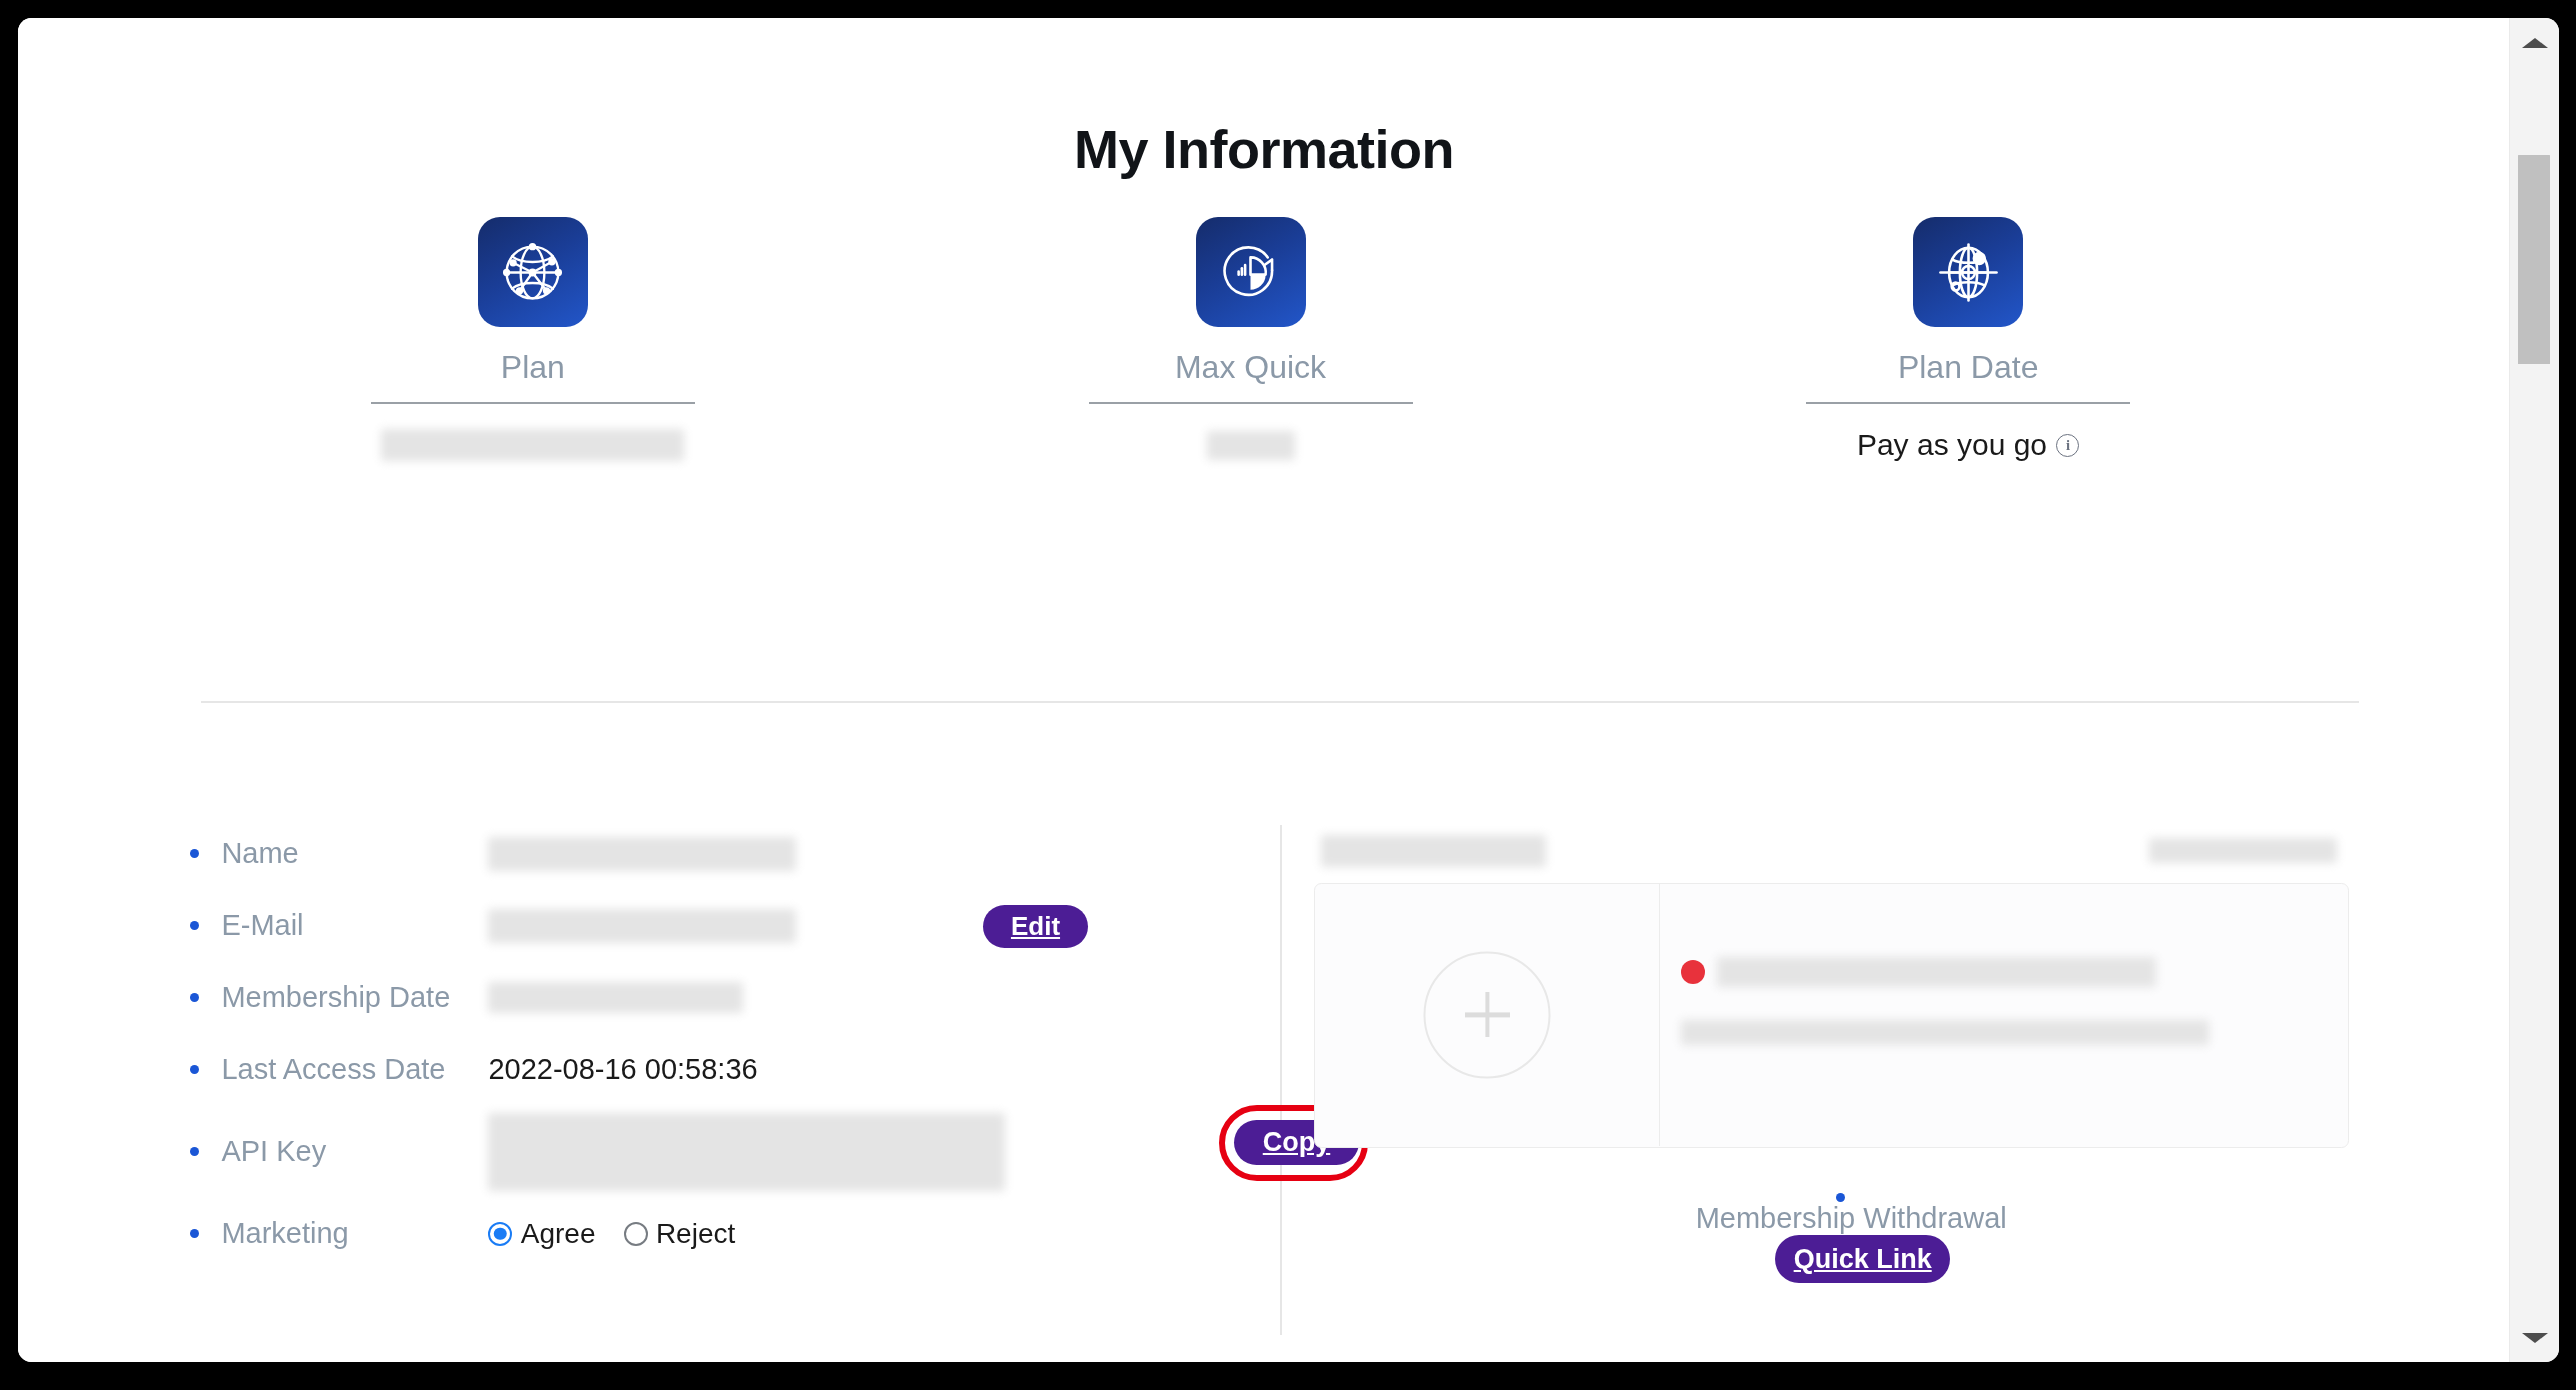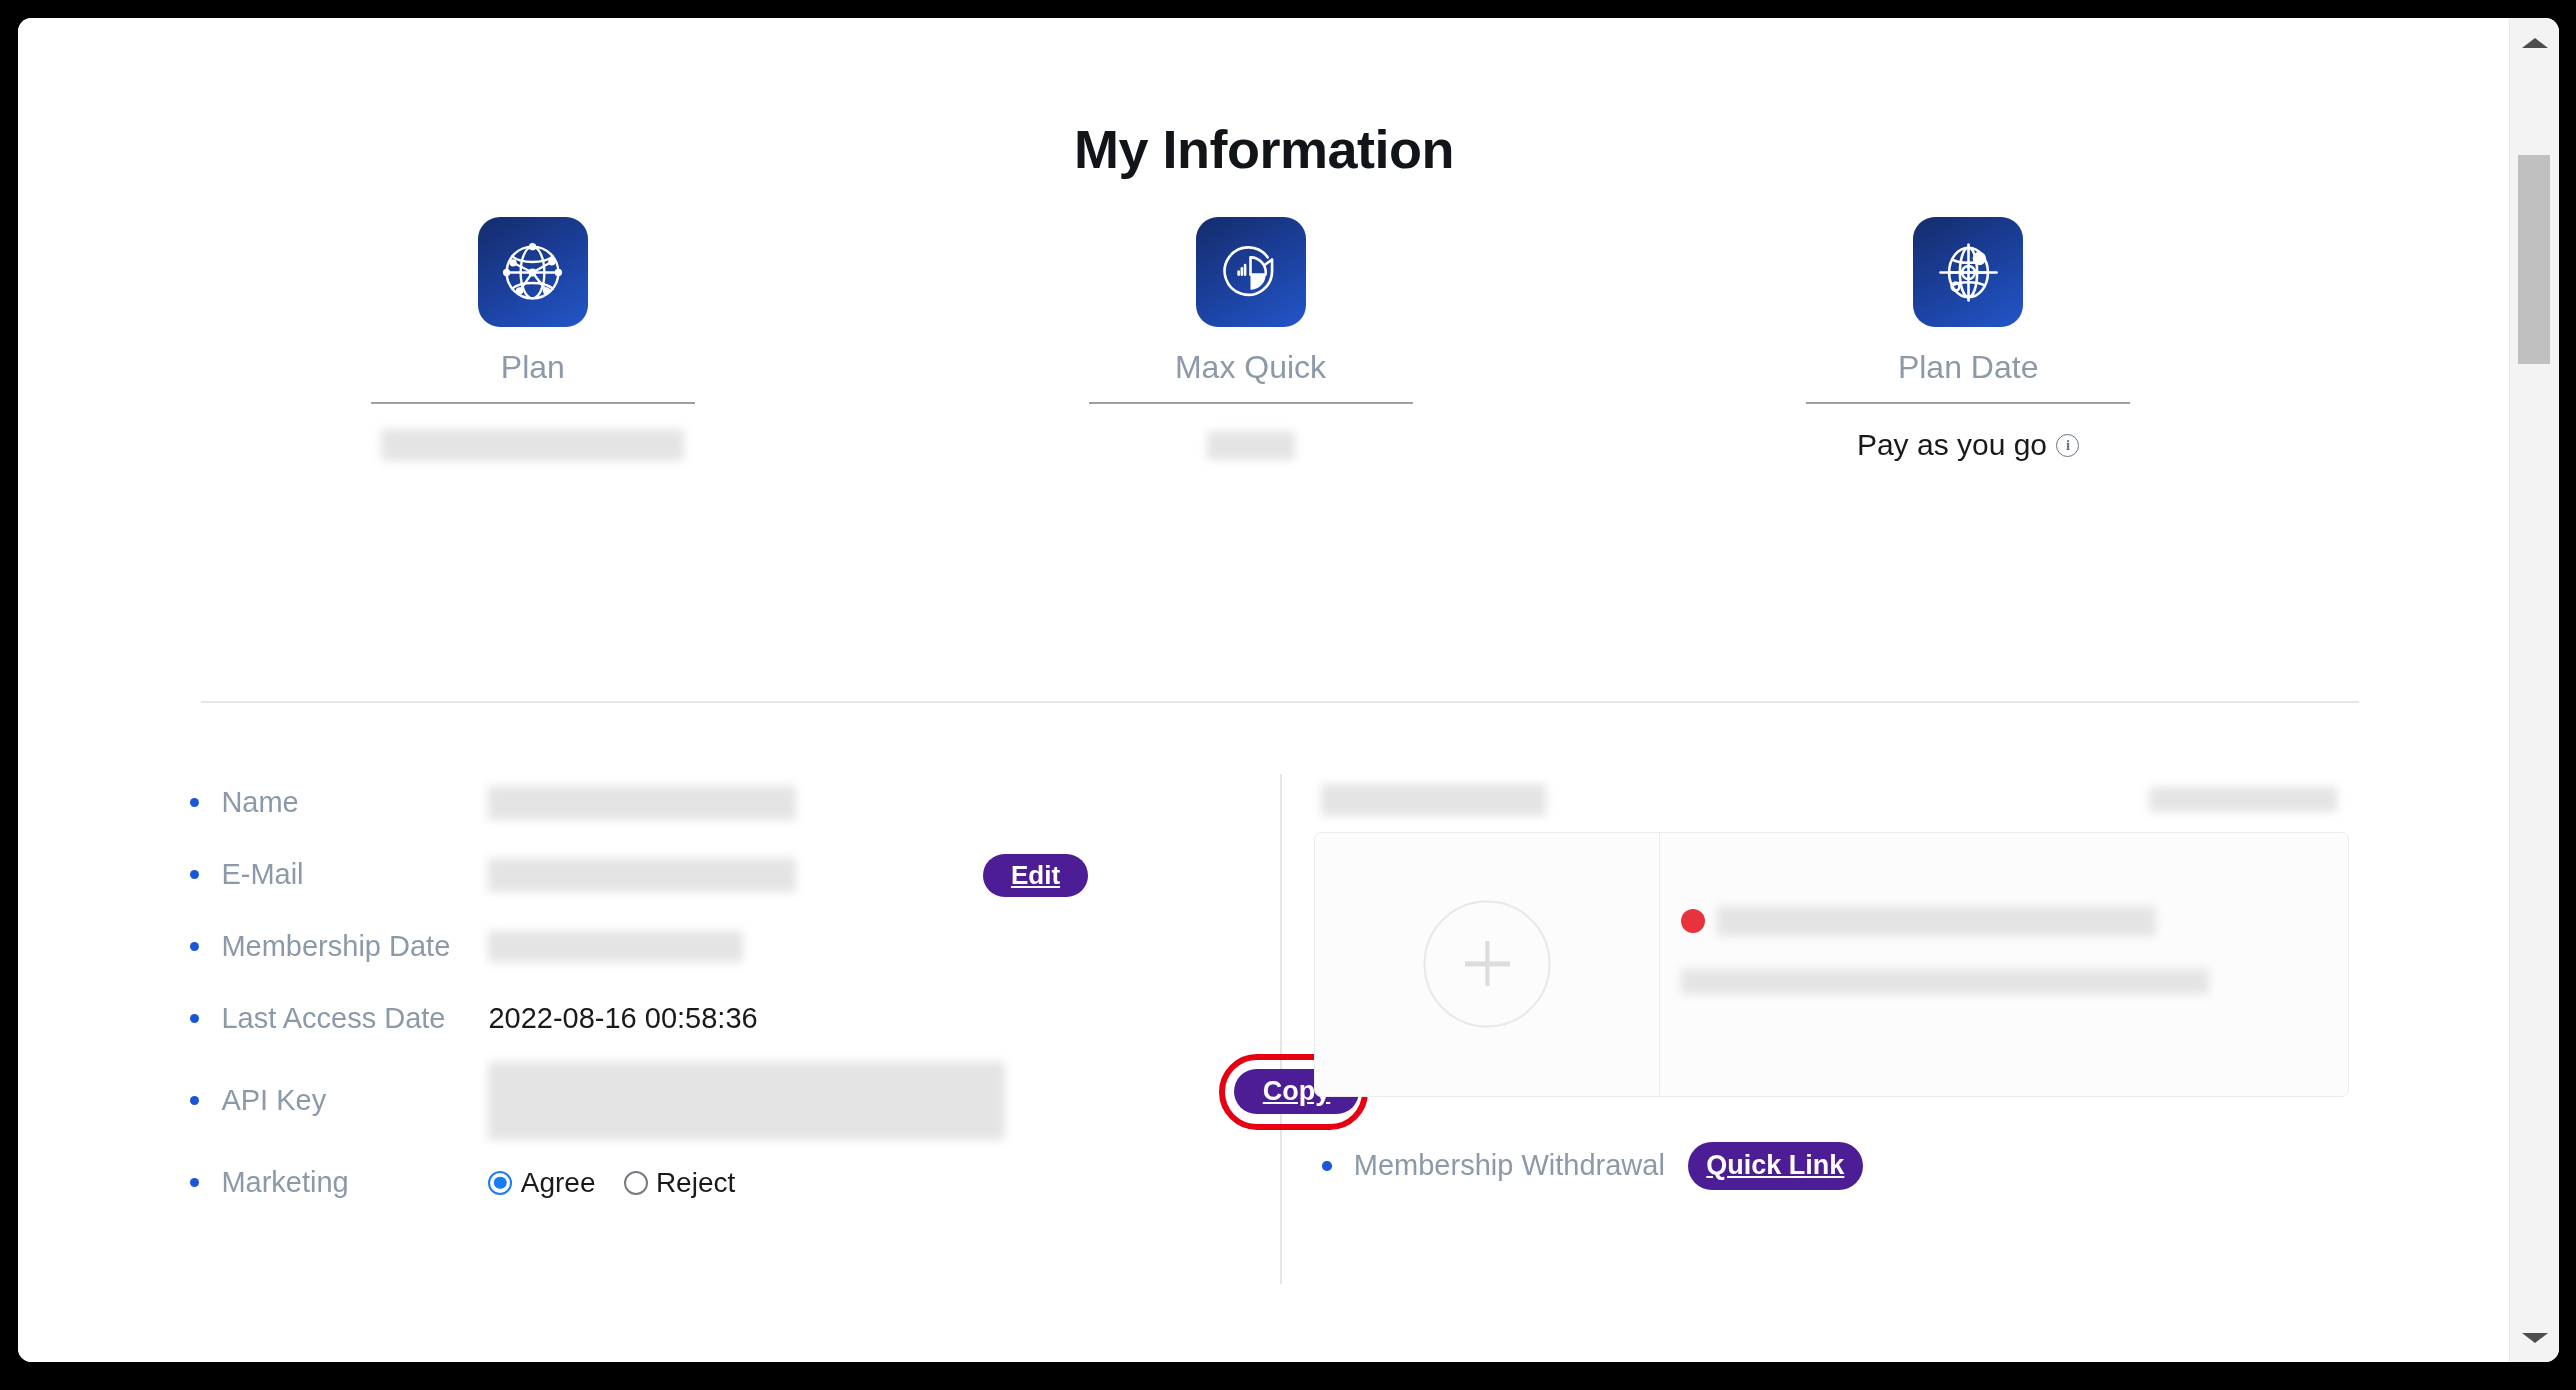--- a/index.html
+++ b/index.html
@@ -175,21 +175,21 @@
     top: 683px;
     width: 2158px;
     height: 1.6px;
     background: #e6e6e6;
   }
 
   
   #lower {
     position: absolute;
     left: 0;
-    top: 738px;
+    top: 789px;
     width: 2492px;
     height: 554px;
   }
   #v-divider {
     position: absolute;
     left: 1262px;
     top: 18.3px;
     width: 1.6px;
     height: 510px;
     background: #e6e6e6;
@@ -395,20 +395,21 @@
     position: absolute;
     left: 366px; top: 136px;
     width: 528px; height: 25px;
   }
 
   #withdrawal-row {
     display: flex;
     align-items: center;
     margin-top: 43px;
     margin-left: 8.4px;
+    flex-direction: column;
   }
   #withdrawal-bullet {
     width: 9.4px; height: 9.4px;
     border-radius: 50%;
     background: #1a56d6;
     flex: 0 0 auto;
     margin-right: 22px;
   }
   #withdrawal-label {
     font-size: 29px;

